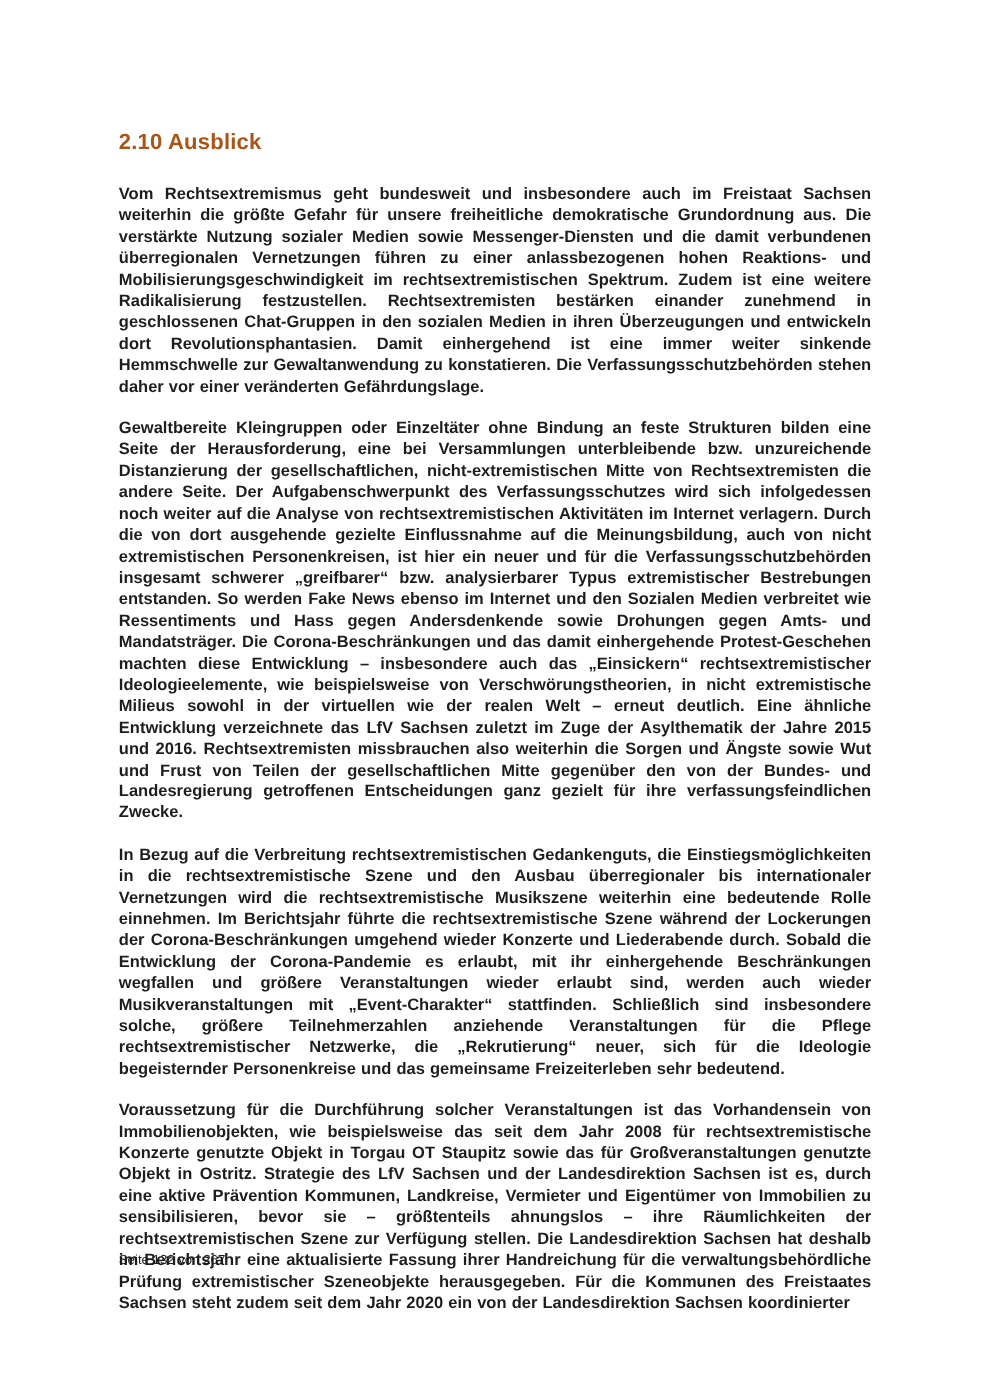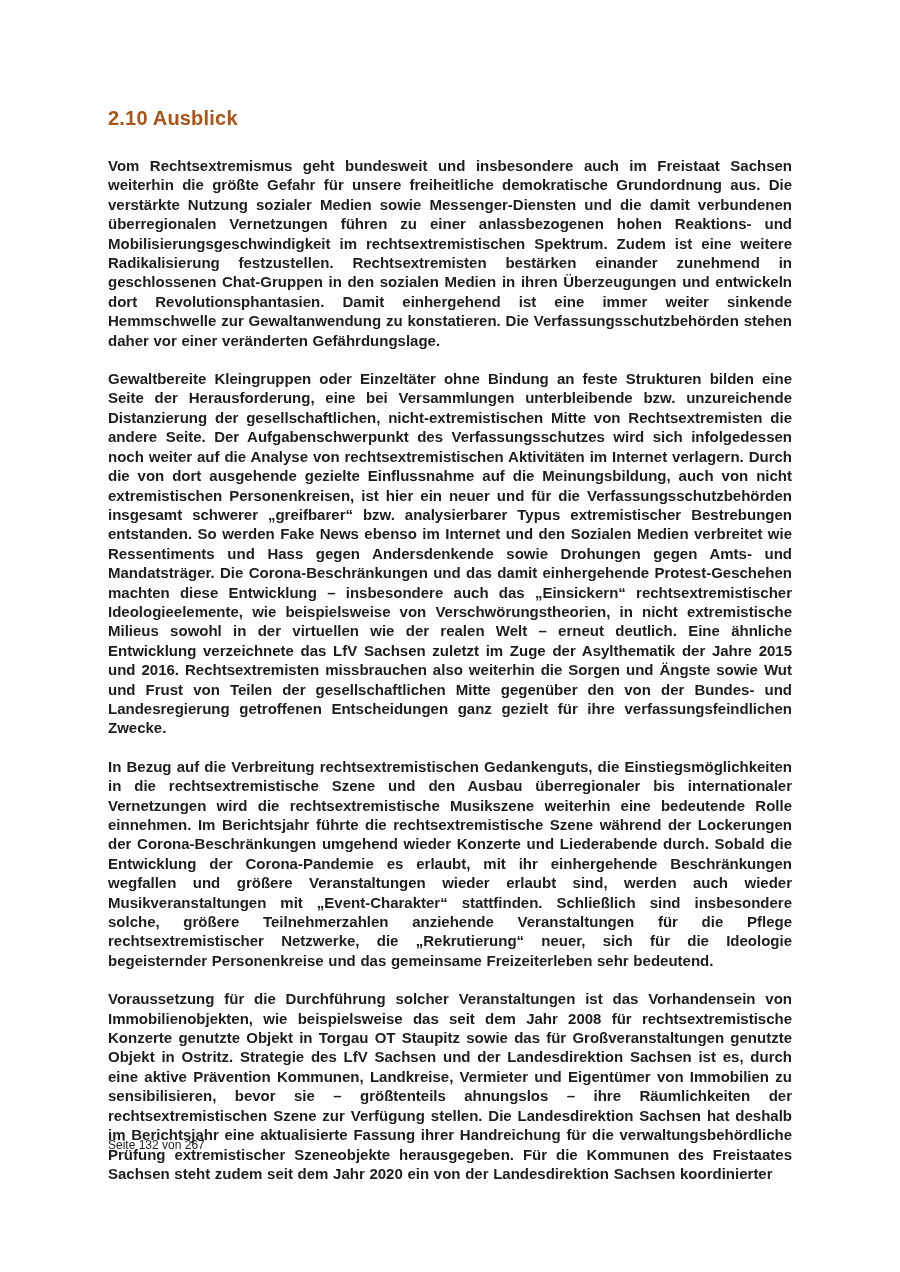--- a/index.html
+++ b/index.html
@@ -12,21 +12,21 @@
     position: relative;
     width: 900px;
     height: 1272px;
     background: #ffffff;
     overflow: hidden;
     font-family: "Liberation Sans", "DejaVu Sans", sans-serif;
   }
   .content {
     position: absolute;
     left: 108px;
-    top: 0;
+    top: 11px;
     width: 684px;
   }
   .section-heading {
     margin: 106px 0 26px 0;
     font-size: 20px;
     line-height: 24px;
     font-weight: bold;
     color: var(--accent, #ac5316);
     letter-spacing: 0.2px;
   }

